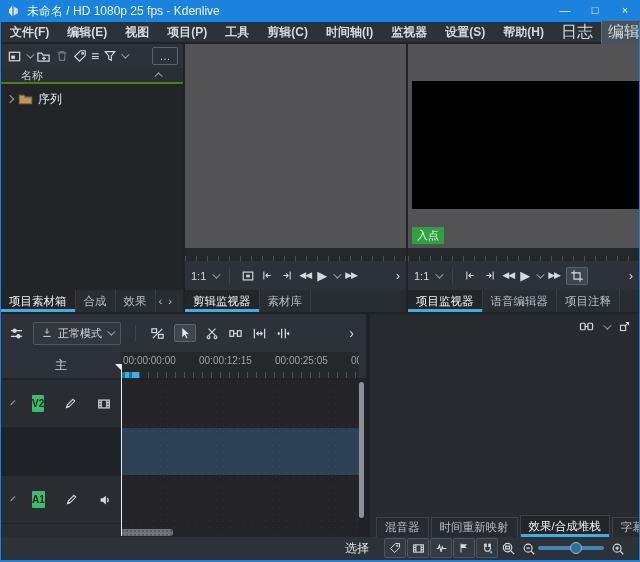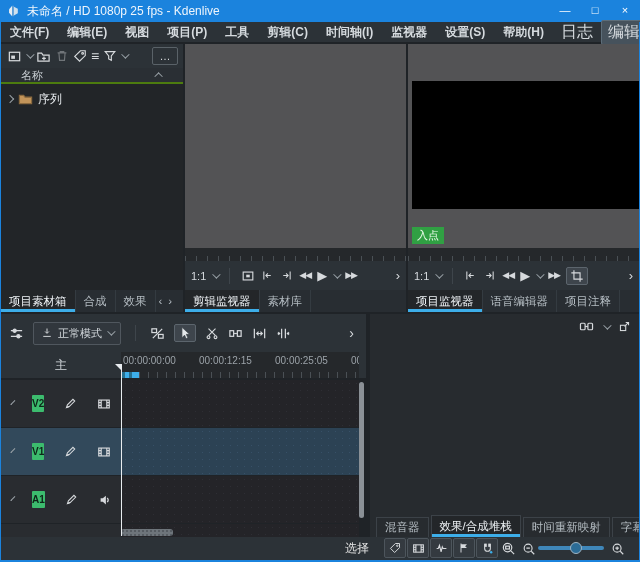--- a/index.html
+++ b/index.html
@@ -392,42 +392,20 @@
           <svg width="13" height="13" viewBox="0 0 16 16">
               <rect x="3.5" y="7" width="8.5" height="6" rx="1"></rect>
               <path d="M5.5 7V4.8a2.8 2.8 0 0 1 5.4-1"></path>
             </svg>
           </span>
       </div>
       <div class="tbody"></div>
     </div>
 
     <div class="track" style="top:114px;height:47px">
-      <div class="thead sel">
-        <span class="chev down"></span>
-        <span class="tbadge">V1</span>
-        <span class="icon">
-          <svg width="13" height="13" viewBox="0 0 16 16">
-              <path d="M3 13l1.2-3.4L11 2.8l2.2 2.2L6.4 11.8z"></path>
-              <path d="M3 13l3.4-1.2"></path>
-            </svg>
-          </span>
-        <span class="icon">
-          <svg width="14" height="14" viewBox="0 0 16 16">
-              <rect x="2" y="3.5" width="12" height="9"></rect>
-              <path d="M4.8 3.5v9M11.2 3.5v9M2 6.5h2.8M2 9.5h2.8M11.2 6.5H14M11.2 9.5H14"></path>
-            </svg>
-          </span>
-        <span class="icon">
-          <svg width="13" height="13" viewBox="0 0 16 16">
-              <rect x="3.5" y="7" width="8.5" height="6" rx="1"></rect>
-              <path d="M5.5 7V4.8a2.8 2.8 0 0 1 5.4-1"></path>
-            </svg>
-          </span>
-      </div>
       <div class="tbody sel"></div>
     </div>
 
     <div class="track" style="top:162px;height:47px">
       <div class="thead">
         <span class="chev down"></span>
         <span class="tbadge">A1</span>
         <span class="icon">
           <svg width="13" height="13" viewBox="0 0 16 16">
               <path d="M3 13l1.2-3.4L11 2.8l2.2 2.2L6.4 11.8z"></path>
@@ -480,22 +458,22 @@
       <span class="chev down"></span>
       <span class="icon">
         <svg width="13" height="13" viewBox="0 0 16 16">
             <rect x="3" y="6.5" width="6.5" height="6.5"></rect>
             <path d="M8 8l5-5M9.5 3H13v3.5"></path>
           </svg>
         </span>
     </div>
     <div class="tabbar fx-tabs">
       <span class="tab boxed" style="margin-left:6px">混音器</span>
+      <span class="tab boxed">时间重新映射</span>
       <span class="tab boxed active">效果/合成堆栈</span>
-      <span class="tab boxed">时间重新映射</span>
       <span class="tab boxed">字幕</span>
     </div>
   </div>
 
   <div class="statusbar">
     <span class="sel-label">选择</span>
     <span class="sbtn" style="left:383px">
       <svg width="12" height="12" viewBox="0 0 16 16">
           <path d="M2 8.5 8.5 2H14v5.5L7.5 14z"></path>
           <circle cx="11" cy="5" r="1"></circle>

